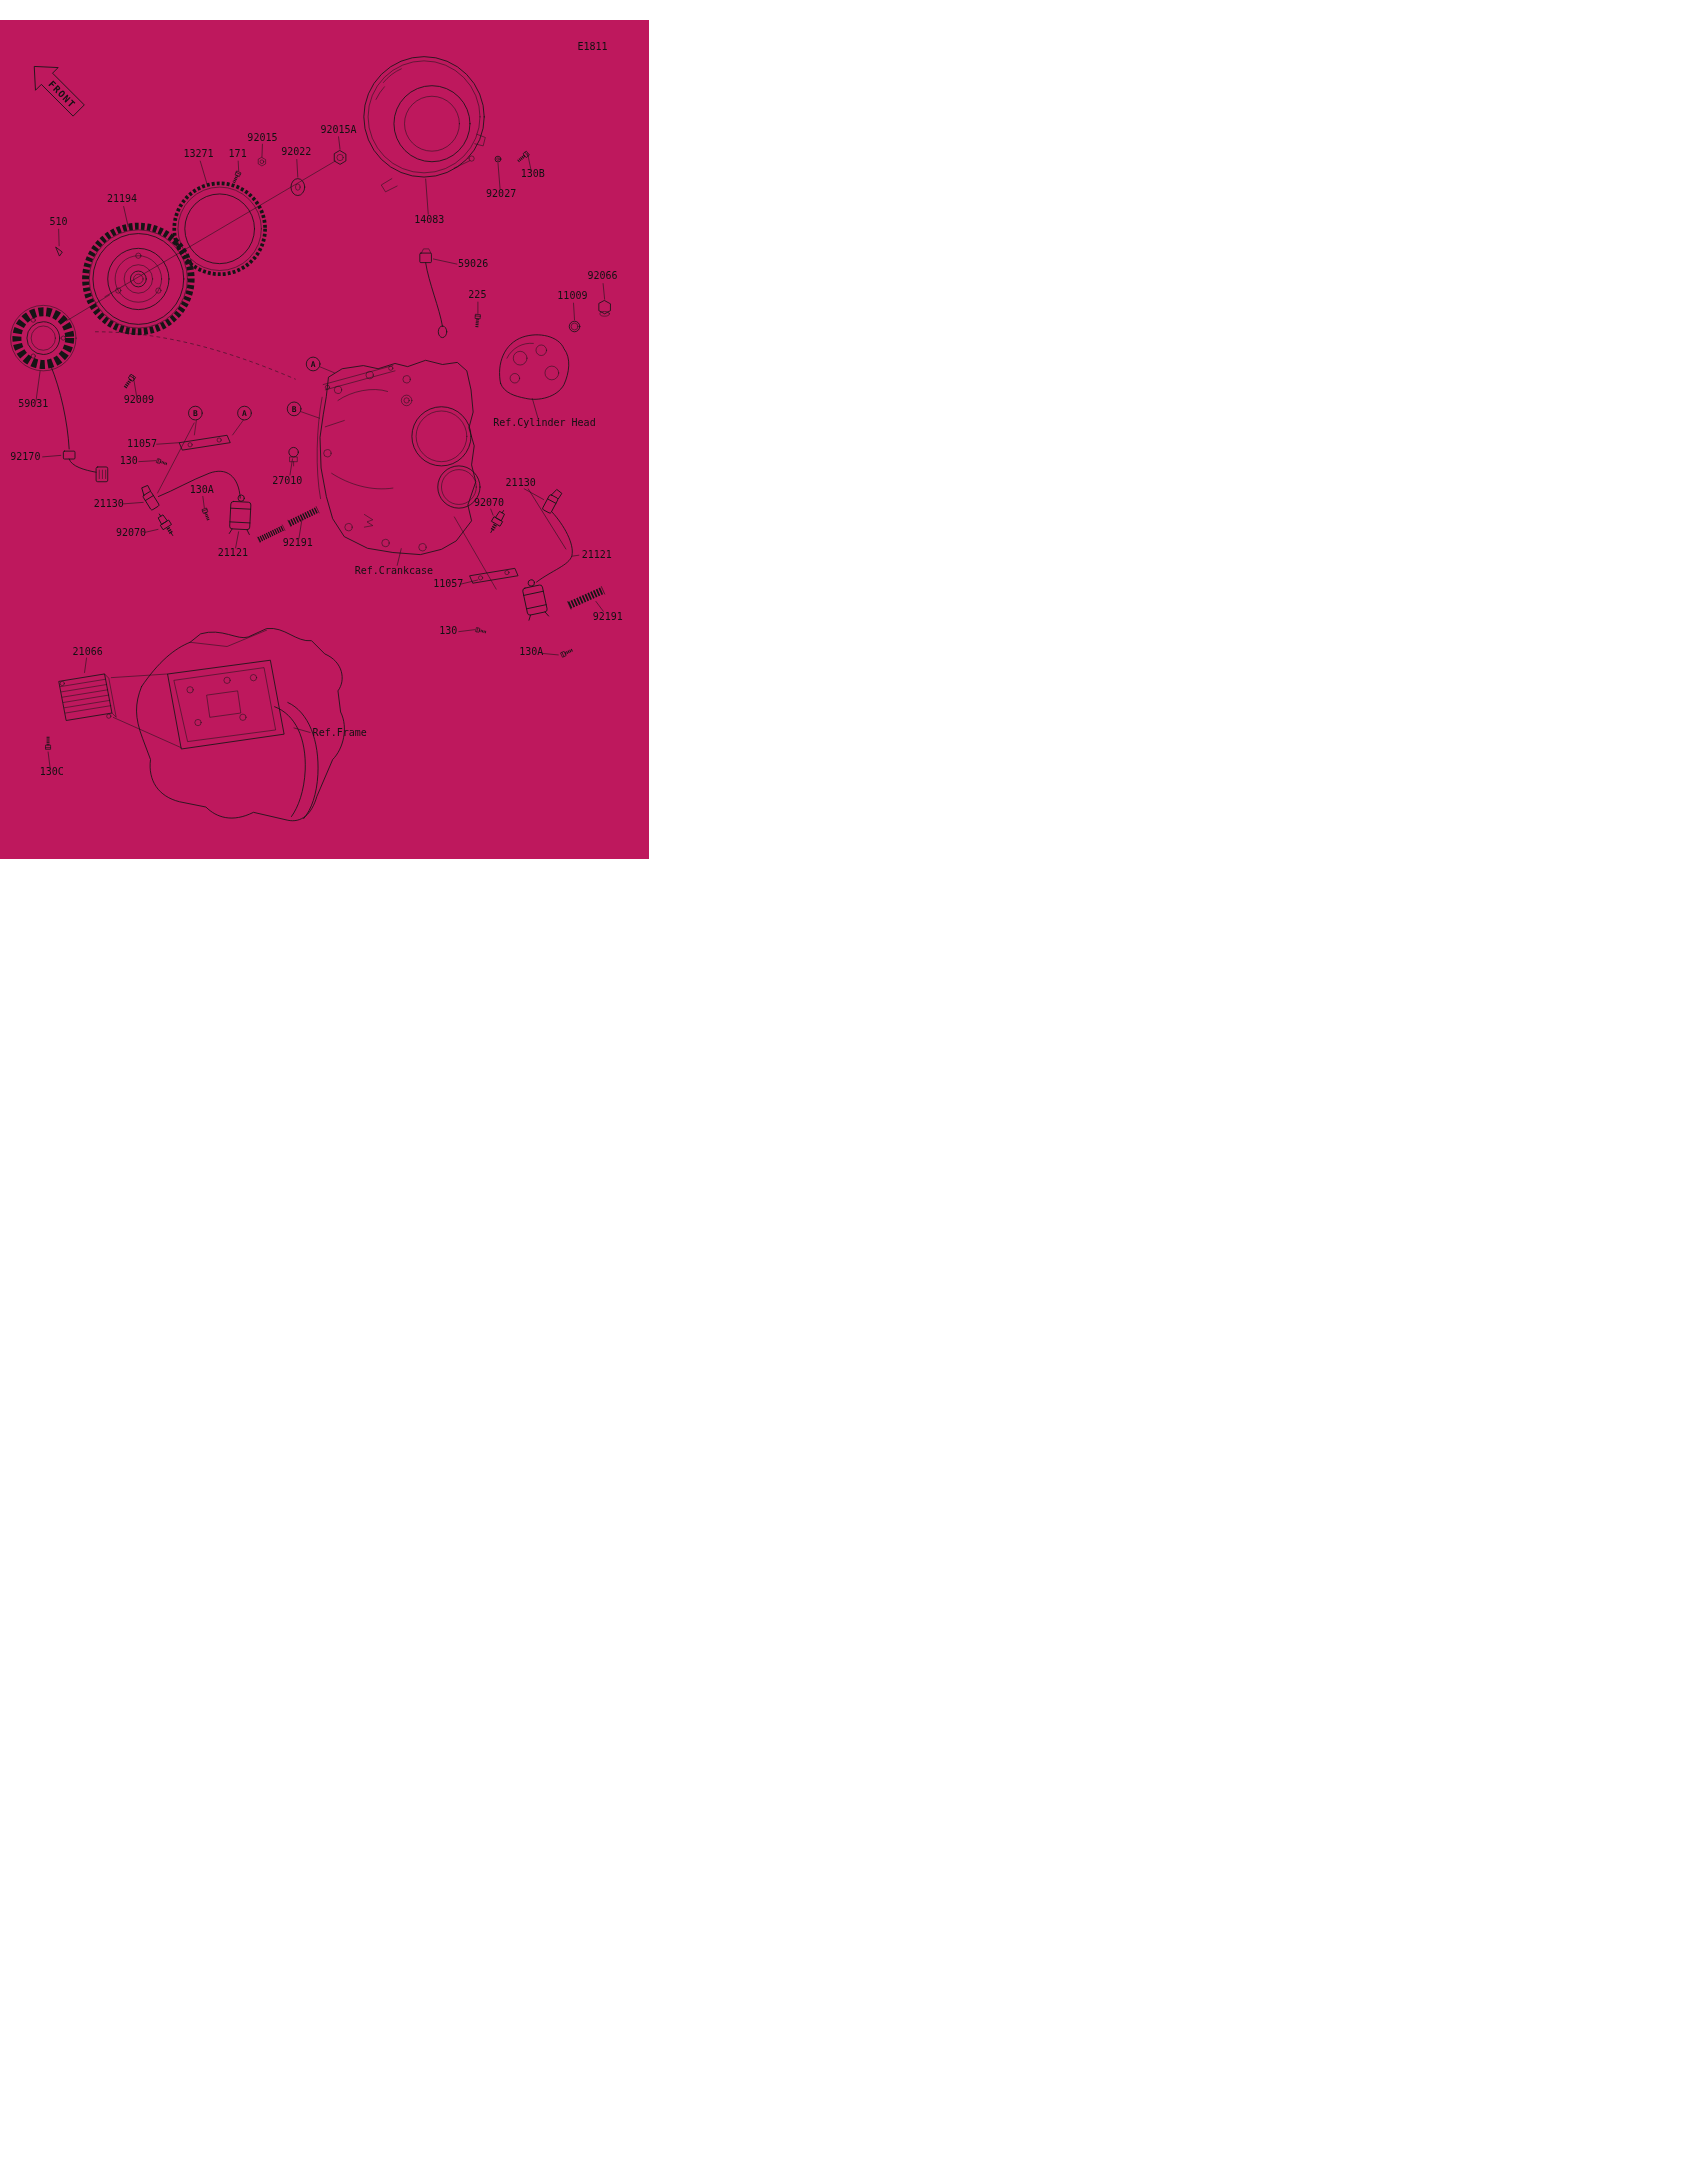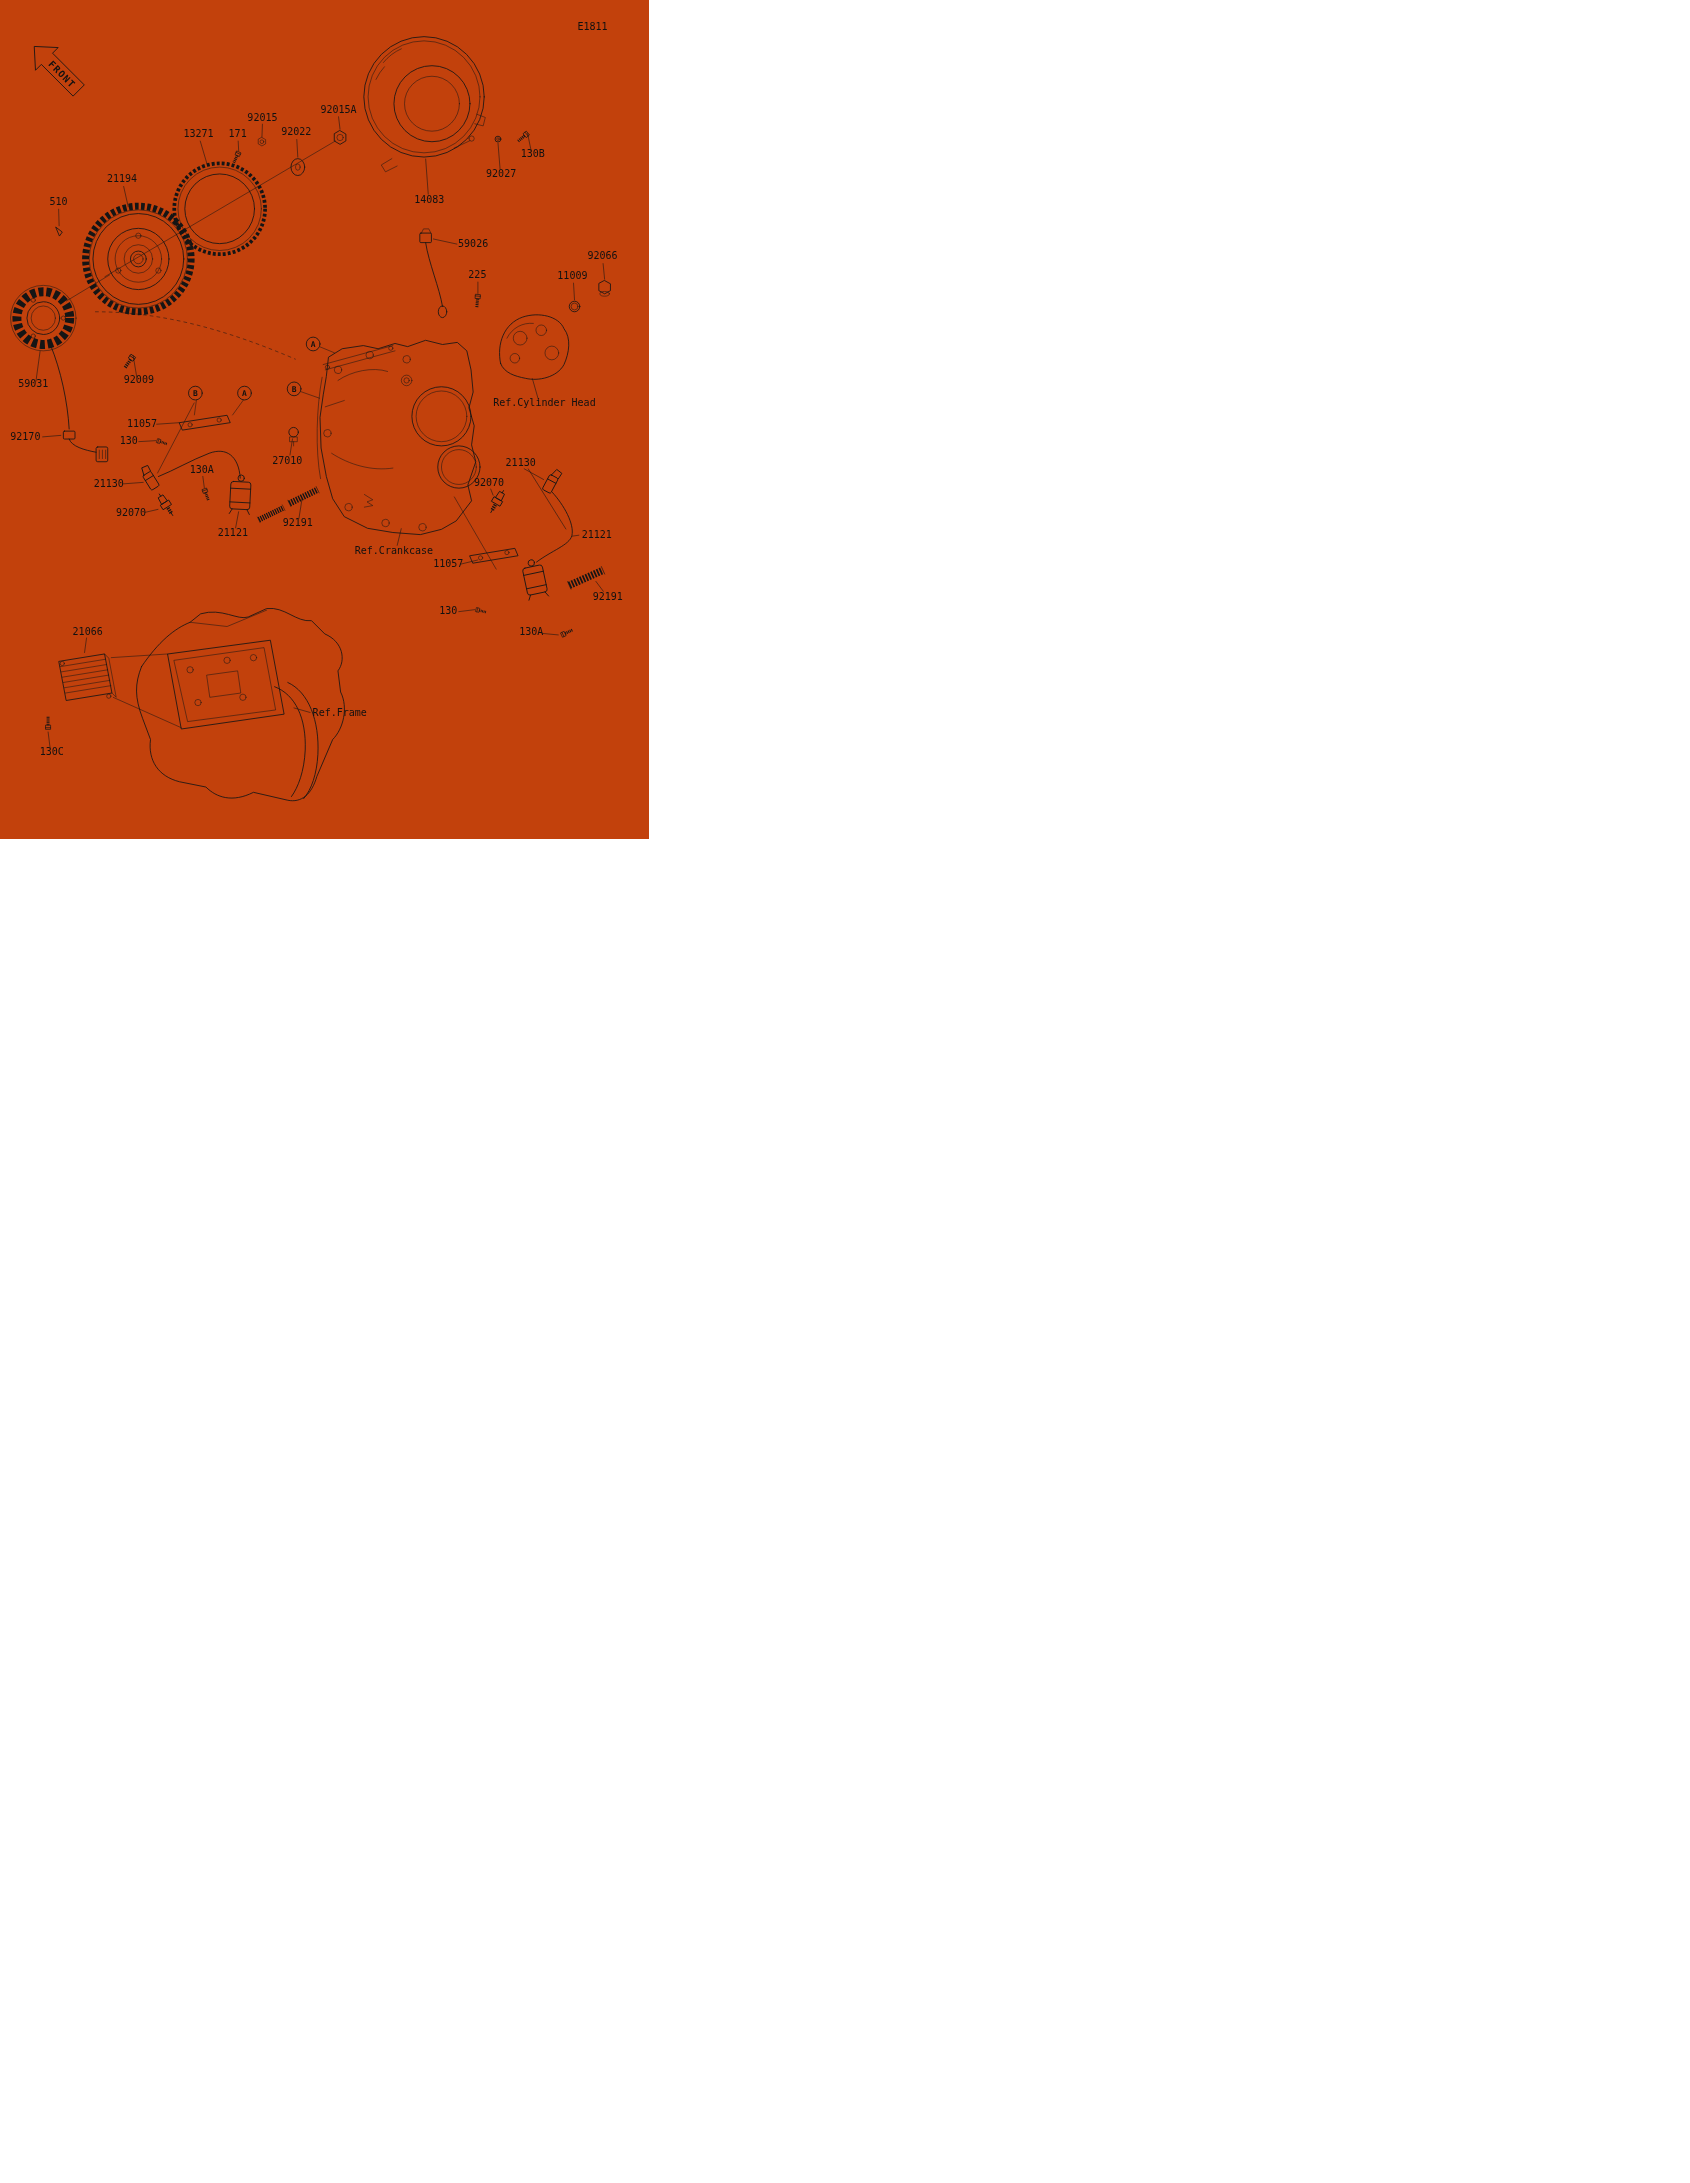--- a/index.html
+++ b/index.html
@@ -1,16 +1,16 @@
 <!DOCTYPE html>
 <html style="font-size:8.5px"><head>
 <meta charset="utf-8">
 <style>
   html,body{margin:0;padding:0;background:#ffffff;}
-  .page{width:649px;height:839px;background:#c2410c;position:relative;font-family:"DejaVu Sans Mono",monospace;}
+  .page{width:649px;height:839px;background:#be185d;position:relative;font-family:"DejaVu Sans Mono",monospace;margin-top:20px;}
   svg{display:block;}
   .ln{fill:none;stroke:#151515;stroke-width:1.6;stroke-linecap:round;stroke-linejoin:round;}
   .thin{stroke-width:1;}
   .ldr-g line{stroke:#151515;stroke-width:1.1;}
   .cons-g line, .cons-g path{stroke:#151515;stroke-width:1;fill:none;}
   .dash{stroke-dasharray:7 6;}
   .teeth{fill:none;stroke:#151515;stroke-width:13;stroke-dasharray:7 4.6;}
   .teeth2{fill:none;stroke:#151515;stroke-width:7;stroke-dasharray:5.5 4;}
   .poles{fill:none;stroke:#151515;stroke-width:17;stroke-dasharray:9.5 5.5;}
   .thread{stroke:#151515;stroke-width:7;stroke-dasharray:2.4 2;fill:none;}

